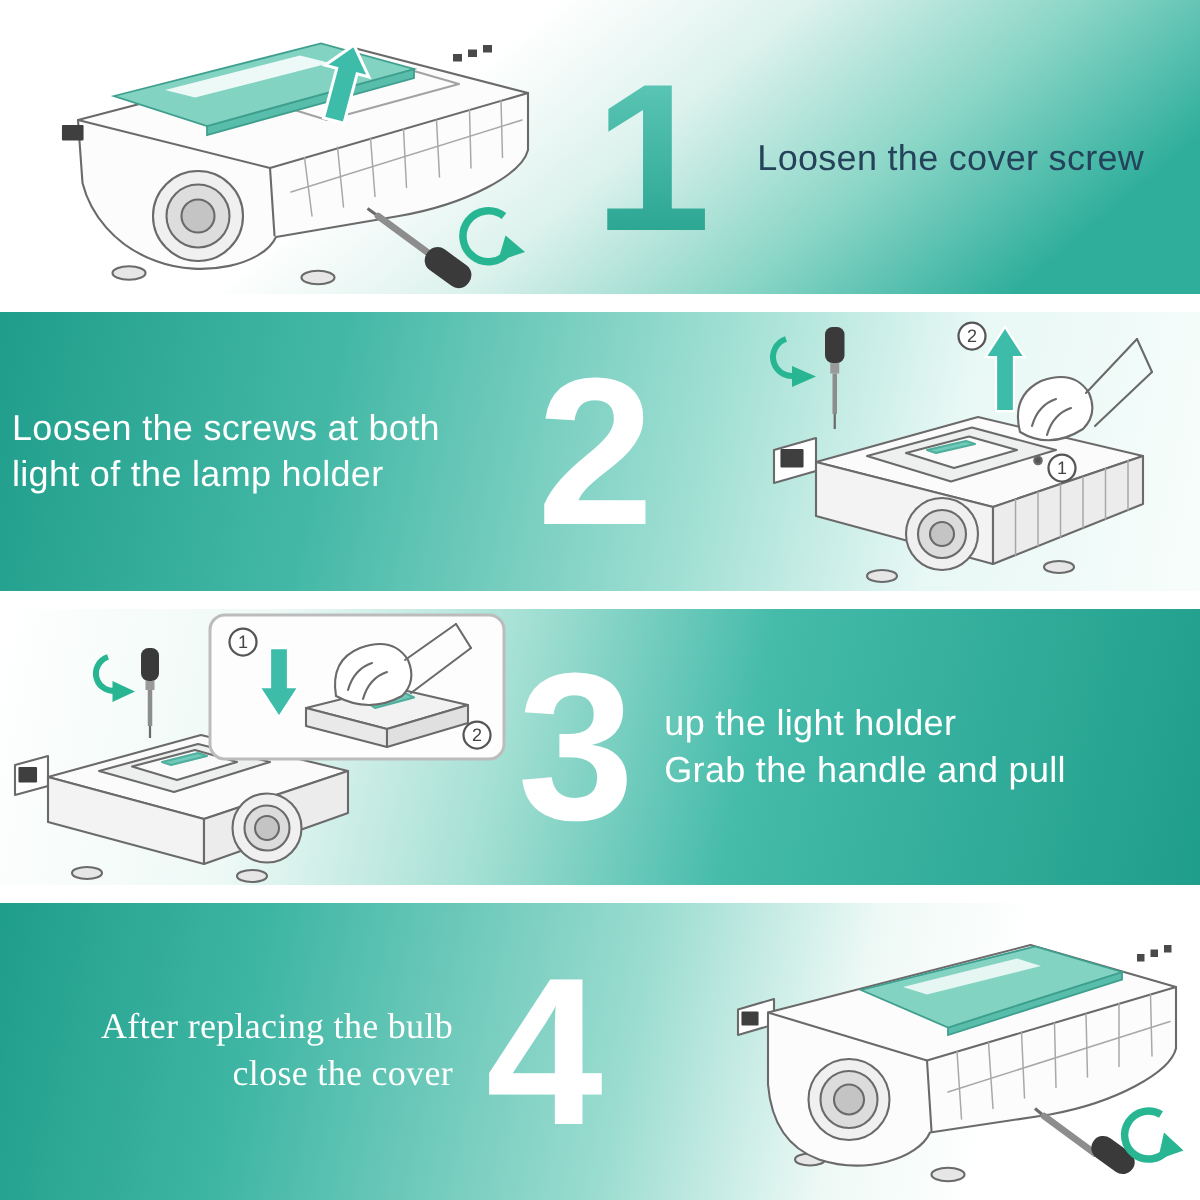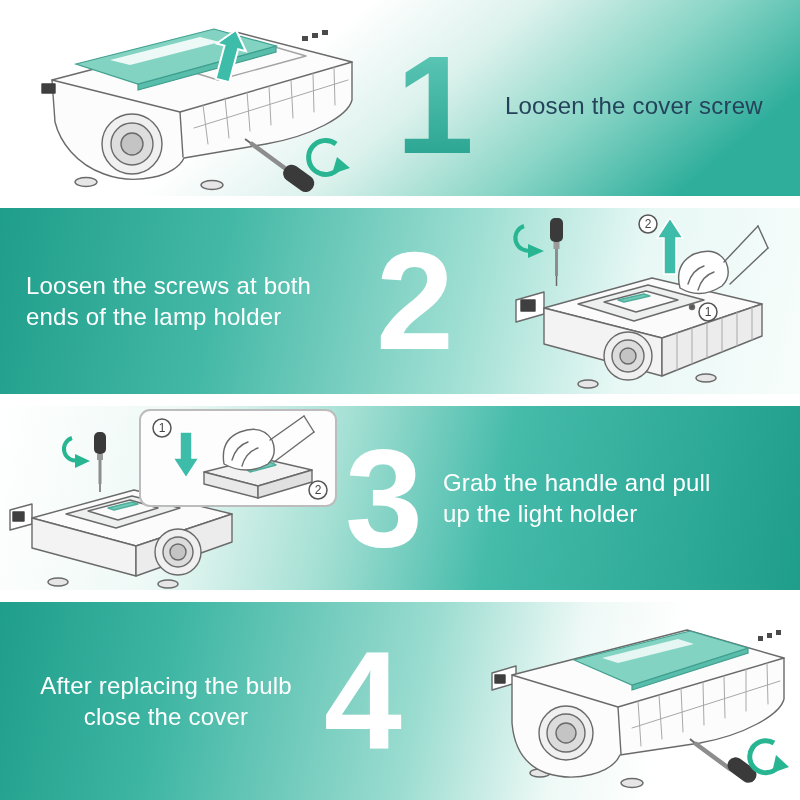--- a/index.html
+++ b/index.html
@@ -21,29 +21,29 @@
   .num-teal  { background:linear-gradient(180deg,#63cbba,#23a08d);
                -webkit-background-clip:text; background-clip:text; color:transparent; }
 
   .caption { font-size:24px; line-height:31px; color:#ffffff; letter-spacing:.2px; }
   .caption .dark { color:#24435b; }
 
   .row1 .illus { margin-left:14px; width:370px; }
   .row1 .num { margin-left:12px; margin-top:14px; }
   .row1 .caption { margin-left:33px; margin-top:14px; }
 
-  .row2 .caption { margin-left:26px; width:288px; }
+  .row2 .caption { margin-left:8px; width:288px; }
   .row2 .num { margin-left:62px; }
   .row2 .illus { margin-left:auto; margin-right:10px; width:290px; }
 
   .row3 .illus { margin-left:8px; width:335px; }
   .row3 .num { margin-left:2px; }
   .row3 .caption { margin-left:22px; }
 
-  .row4 .caption { margin-left:30px; width:272px; text-align:center; }
+  .row4 .caption { margin-left:30px; width:272px; text-align:right;font-family:Liberation Serif, serif; }
   .row4 .num { margin-left:22px; }
   .row4 .illus { margin-left:auto; margin-right:6px; width:312px; }
 </style>
 </head>
 <body>
 
 <div class="page">
 
   <section class="row row1">
     <div class="illus">
@@ -94,21 +94,21 @@
     </div>
     <div class="num num-teal">1</div>
     <div class="caption">
       <div class="line dark">Loosen the cover screw</div>
     </div>
   </section>
 
   <section class="row row2">
     <div class="caption">
       <div class="line">Loosen the screws at both</div>
-      <div class="line">ends of the lamp holder</div>
+      <div class="line">light of the lamp holder</div>
     </div>
     <div class="num num-white">2</div>
     <div class="illus">
       <svg viewBox="0 0 290 186" width="290" height="186">
         <g stroke="#6a6a6a" stroke-width="1.4" fill="none" stroke-linejoin="round" stroke-linecap="round">
           <ellipse cx="88" cy="176" rx="10" ry="4" fill="#e6e6e6"></ellipse>
           <ellipse cx="206" cy="170" rx="10" ry="4" fill="#e6e6e6"></ellipse>
           <path d="M16 92 L44 84 L44 106 L16 114 Z" fill="#ffffff"></path>
           <rect x="21" y="92" width="14" height="11" fill="#3f3f3f" stroke="#3f3f3f"></rect>
           <path d="M44 100 L152 70 L262 96 L162 130 Z" fill="#fbfbfb"></path>
@@ -212,22 +212,22 @@
           </g>
           <g>
             <circle cx="310" cy="84" r="9" fill="#ffffff" stroke="#555555" stroke-width="1.5"></circle>
             <text x="310" y="88" text-anchor="middle" font-size="12" fill="#444444">2</text>
           </g>
         </g>
       </svg>
     </div>
     <div class="num num-white">3</div>
     <div class="caption">
+      <div class="line">up the light holder</div>
       <div class="line">Grab the handle and pull</div>
-      <div class="line">up the light holder</div>
     </div>
   </section>
 
   <section class="row row4">
     <div class="caption">
       <div class="line">After replacing the bulb</div>
       <div class="line">close the cover</div>
     </div>
     <div class="num num-white">4</div>
     <div class="illus">

